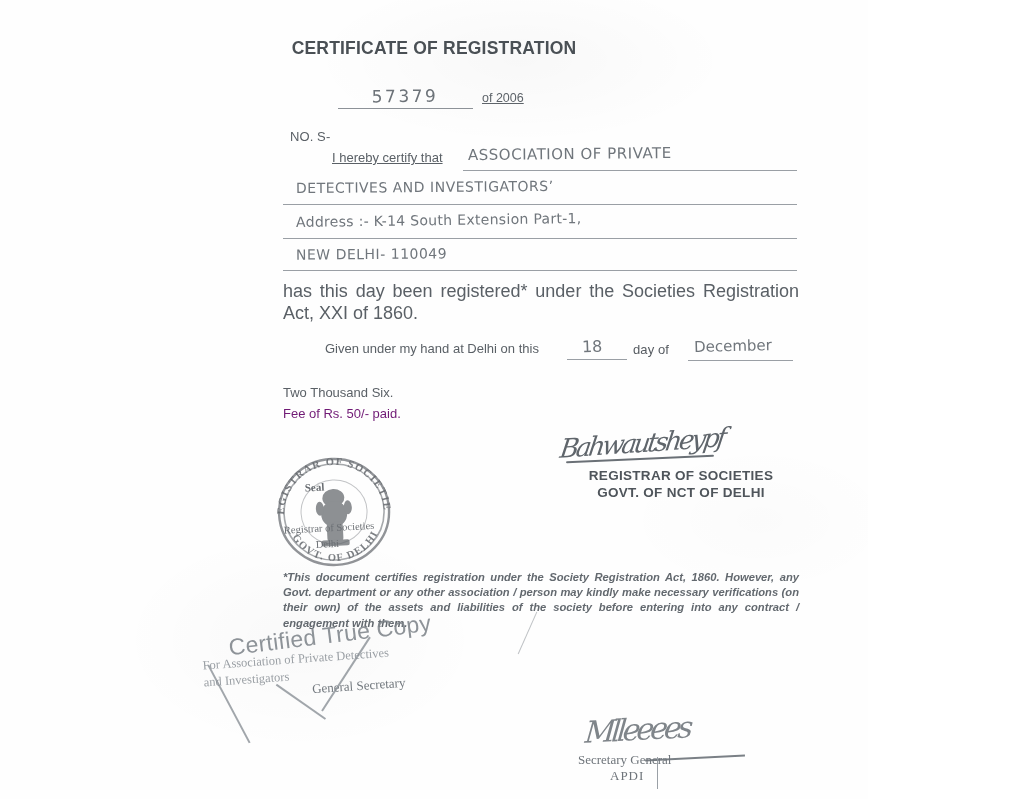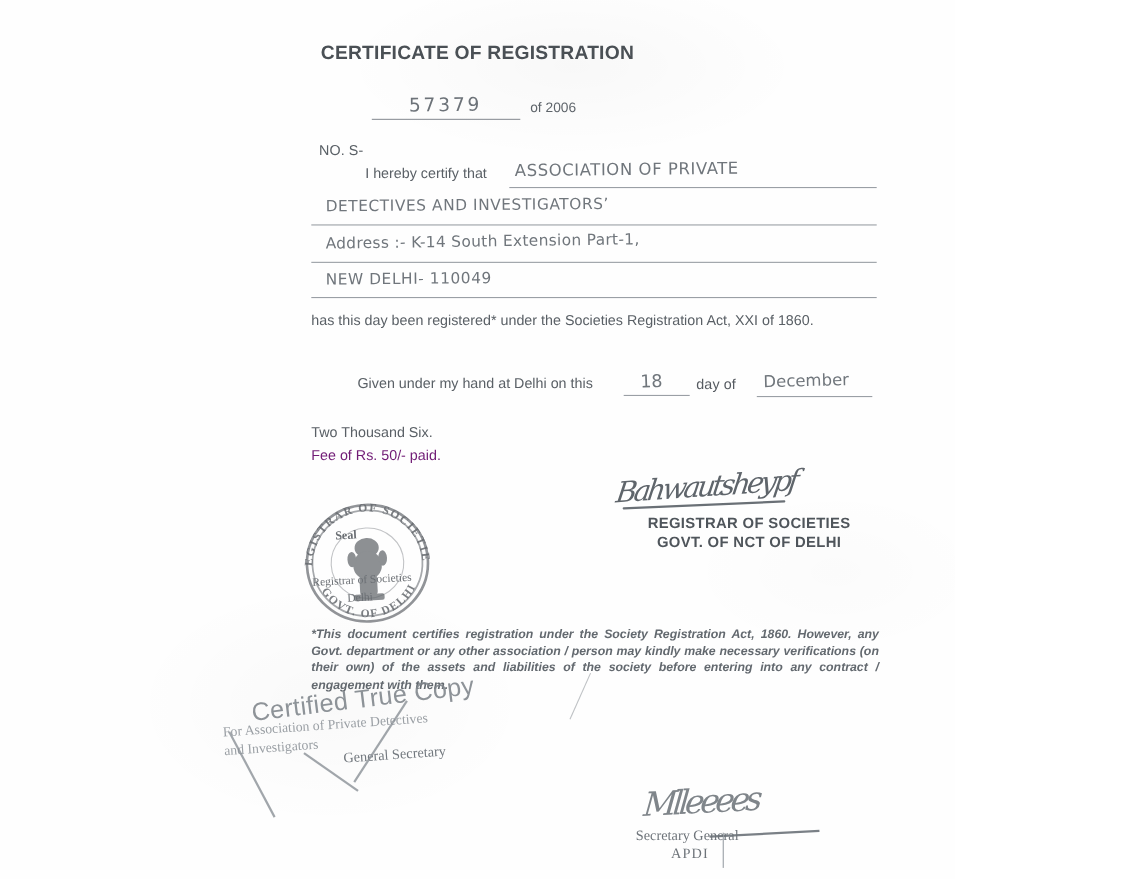--- a/index.html
+++ b/index.html
@@ -72,46 +72,48 @@
     position: absolute;
     left: 338px; top: 108px;
     width: 135px; height: 1px;
     background: #8d9298;
   }
   .of-year {
     position: absolute;
     left: 482px; top: 91px;
     font-size: 12.5px;
     color: #5e646a;
+    text-decoration: underline;
   }
 
   .certify-label {
     position: absolute;
     left: 332px; top: 150px;
     font-size: 13px;
     color: #5a6066;
+    text-decoration: underline;
   }
   
   .hline {
     position: absolute;
     height: 1px;
     background: #9a9fa5;
   }
   .hw {
     position: absolute;
     font-family: "DejaVu Sans", sans-serif;
     color: #70767c;
     white-space: nowrap;
   }
 
   .body-para {
     position: absolute;
     left: 283px; top: 280px;
     width: 516px;
-    font-size: 13px;
+    font-size: 18px;
     line-height: 22px;
     color: #5a6066;
     text-align: justify;
   }
   .given-line {
     position: absolute;
     left: 325px; top: 341px;
     font-size: 13px;
     color: #5a6066;
     text-align: right;

